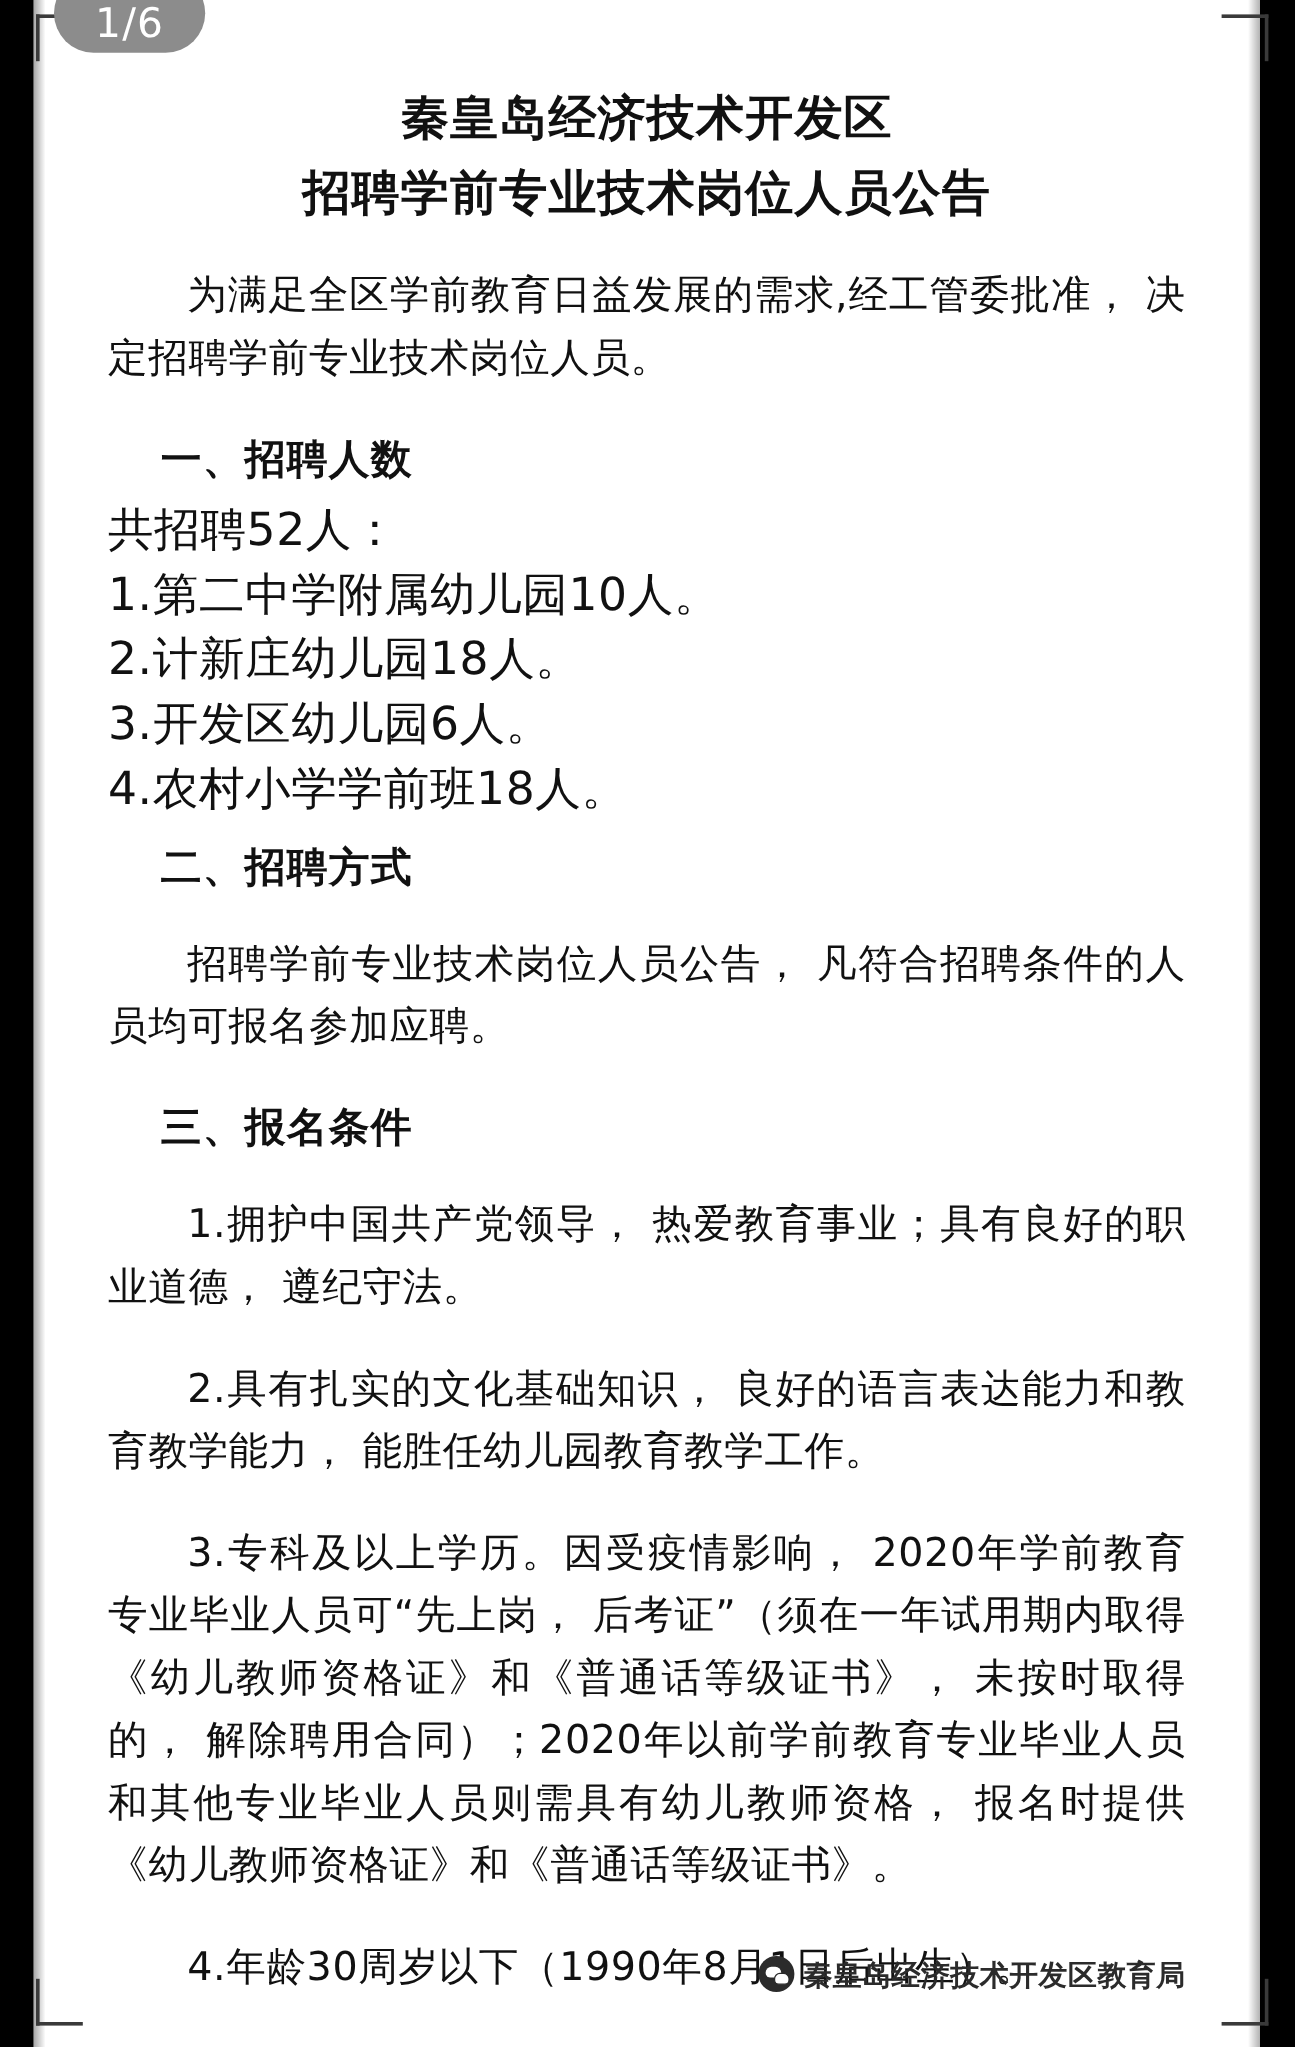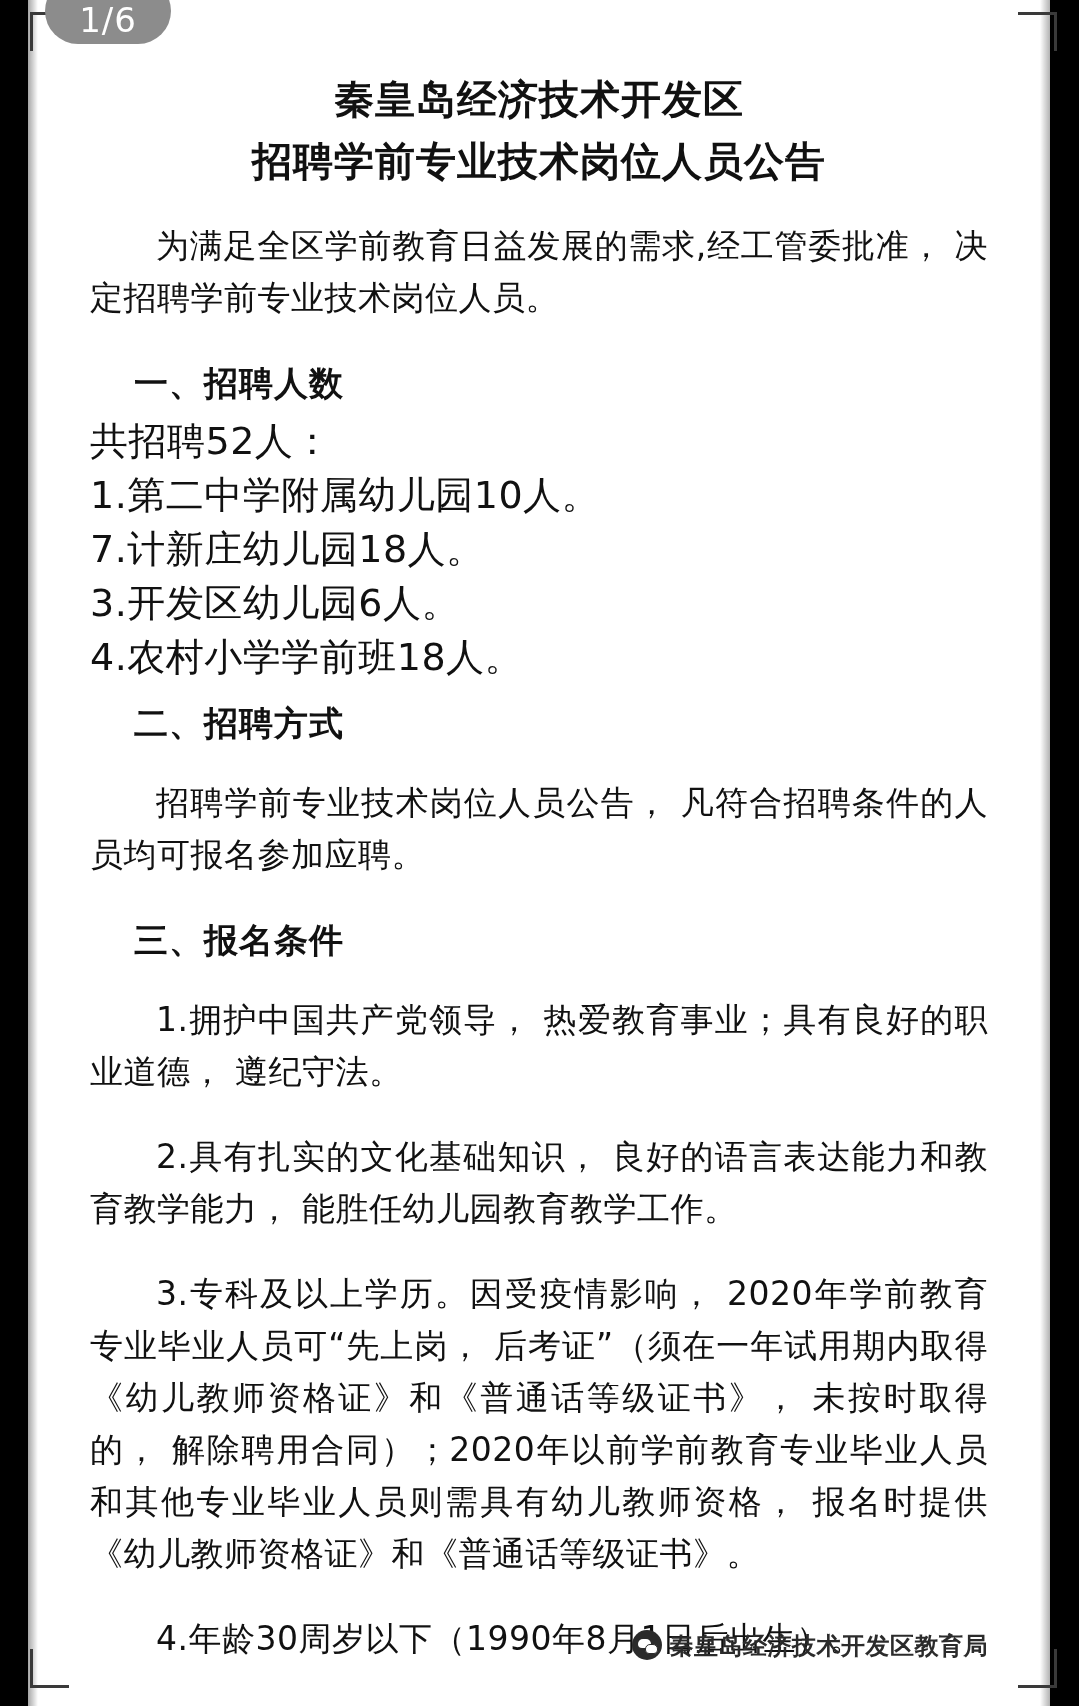--- a/index.html
+++ b/index.html
@@ -164,21 +164,21 @@
     <div class="doc-title">
       <span>秦皇岛经济技术开发区</span>
       <span class="line2">招聘学前专业技术岗位人员公告</span>
     </div>
 
     <p class="para indent2">为满足全区学前教育日益发展的需求,经工管委批准， 决定招聘学前专业技术岗位人员。</p>
 
     <div class="section-head">一、招聘人数</div>
     <div class="list-item">共招聘52人：</div>
     <div class="list-item tight">1.第二中学附属幼儿园10人。</div>
-    <div class="list-item tight">7.计新庄幼儿园18人。</div>
+    <div class="list-item tight">2.计新庄幼儿园18人。</div>
     <div class="list-item tight">3.开发区幼儿园6人。</div>
     <div class="list-item tight">4.农村小学学前班18人。</div>
 
     <div class="section-head">二、招聘方式</div>
     <p class="para indent2">招聘学前专业技术岗位人员公告， 凡符合招聘条件的人员均可报名参加应聘。</p>
 
     <div class="section-head">三、报名条件</div>
     <p class="para indent2">1.拥护中国共产党领导， 热爱教育事业；具有良好的职业道德， 遵纪守法。</p>
     <p class="para indent2">2.具有扎实的文化基础知识， 良好的语言表达能力和教育教学能力， 能胜任幼儿园教育教学工作。</p>
     <p class="para indent2">3.专科及以上学历。因受疫情影响， 2020年学前教育专业毕业人员可“先上岗， 后考证”（须在一年试用期内取得《幼儿教师资格证》和《普通话等级证书》， 未按时取得的， 解除聘用合同）；2020年以前学前教育专业毕业人员和其他专业毕业人员则需具有幼儿教师资格， 报名时提供《幼儿教师资格证》和《普通话等级证书》。</p>

